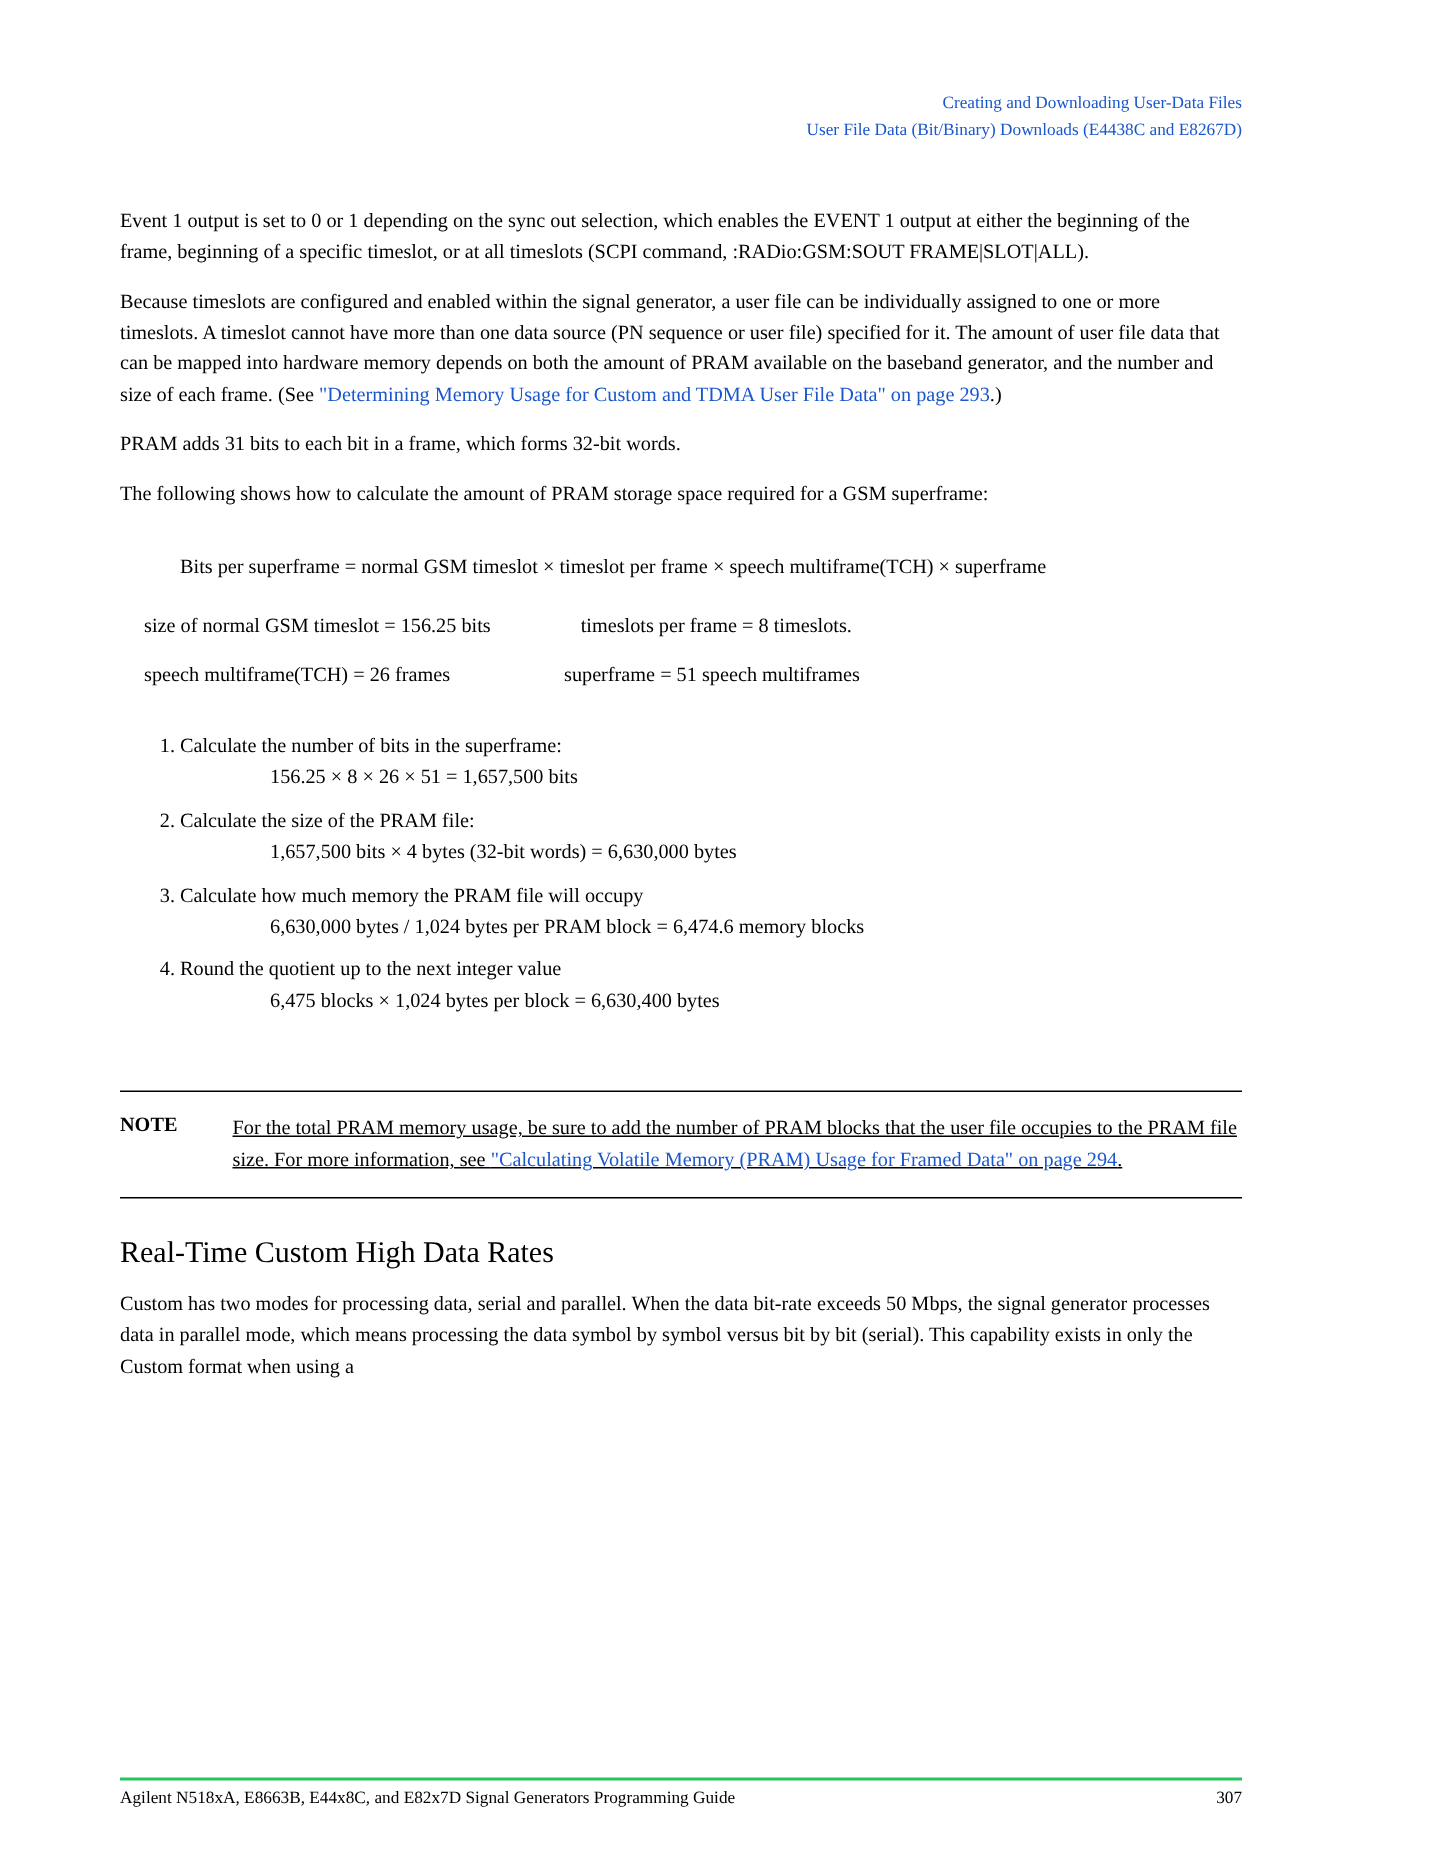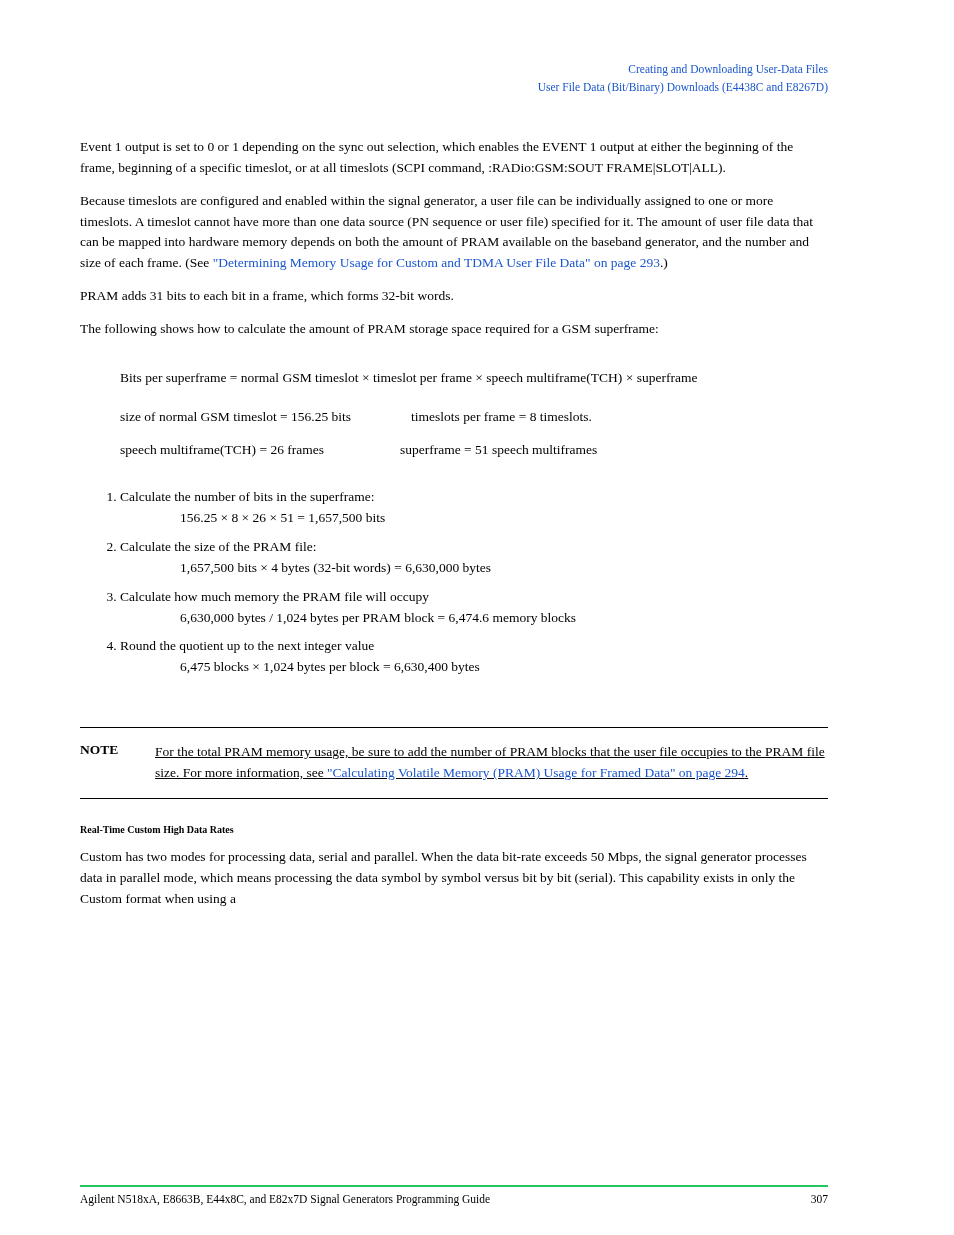--- a/index.html
+++ b/index.html
@@ -50,21 +50,21 @@
     }
 
     .indent-block {
       margin-left: 40px;
       margin-bottom: 10px;
       font-size: 13.5px;
       line-height: 1.55;
     }
 
     .table-like {
-      margin-left: 40px;
+      margin-left: 16px;
       margin-bottom: 10px;
       font-size: 13.5px;
       line-height: 1.55;
       font-family: Liberation Serif, serif;
     }
 
     .table-row-data {
       display: flex;
       gap: 60px;
       margin-bottom: 4px;
@@ -110,22 +110,22 @@
     }
 
     .note-content {
       font-size: 13.5px;
       line-height: 1.55;
       flex: 1;
       text-decoration: underline;
     }
 
     .section-heading {
-      font-size: 10px;
-      font-weight: bold;
+      font-size: 20px;
+      font-weight: normal;
       margin-bottom: 12px;
       margin-top: 24px;
     }
 
     .footer-bar {
       position: absolute;
       bottom: 30px;
       left: 80px;
       right: 80px;
       border-top: 2px solid #22c55e;

